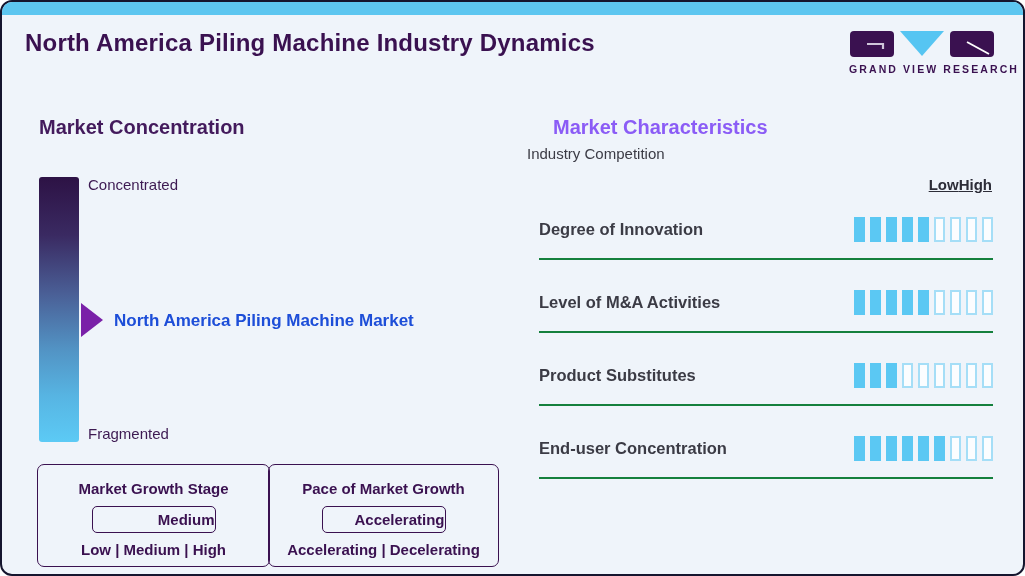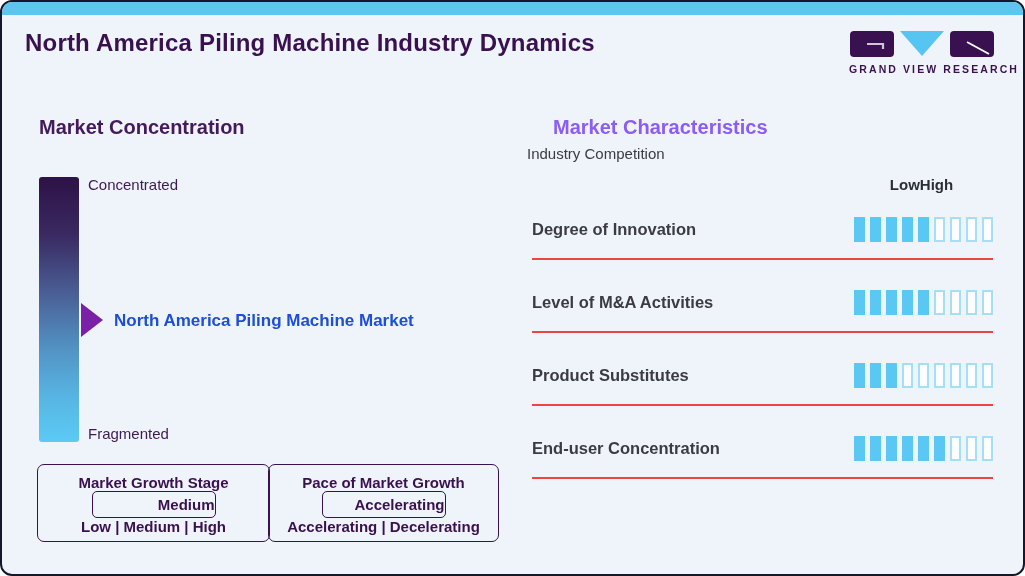--- a/index.html
+++ b/index.html
@@ -87,29 +87,29 @@
     font-size: 17px;
     font-weight: bold;
     color: #1d4ed8;
     white-space: nowrap;
   }
 
   
   .info-box {
     position: absolute;
     top: 462px;
-    height: 78px;
+    height: 103px;
     border: 1.5px solid #3a1150;
     border-radius: 7px;
     background: transparent;
     display: flex;
     flex-direction: column;
     align-items: center;
     justify-content: space-between;
-    padding: 9px 8px 8px 8px;
+    padding: 15px 8px 8px 8px;
   }
   .box-growth { left: 35px;  width: 233px; }
   .box-pace   { left: 266px; width: 231px; }
   .box-title {
     font-size: 15px;
     font-weight: bold;
     color: #3a1150;
     white-space: nowrap;
   }
   .badge {
@@ -144,39 +144,40 @@
     position: absolute;
     left: 525px; top: 143px;
     font-size: 15px;
     color: #3b3b45;
   }
   .scale-header {
     position: absolute;
     left: 849px; top: 174px;
     width: 141px;
     display: flex;
-    justify-content: center;
+    justify-content: flex-end;
     font-size: 15px;
     font-weight: bold;
     color: #2d2d38;
+    text-decoration: underline;
   }
   .char-rows {
     position: absolute;
     left: 530px; top: 198px;
     width: 461px;
   }
   .char-row { height: 73px; }
   .row-main {
     height: 60px;
     display: flex;
     align-items: center;
     justify-content: space-between;
     border-bottom: 2px solid #6a7widt08;
   }
-  .row-main { border-bottom: 2px solid #ef4444; }
+  .row-main { border-bottom: 2px solid #15803d; margin-left: 7px; }
   .row-label {
     font-size: 16.5px;
     font-weight: 600;
     color: #3b3b45;
     white-space: nowrap;
   }
   .segments {
     display: flex;
     gap: 5px;
   }

